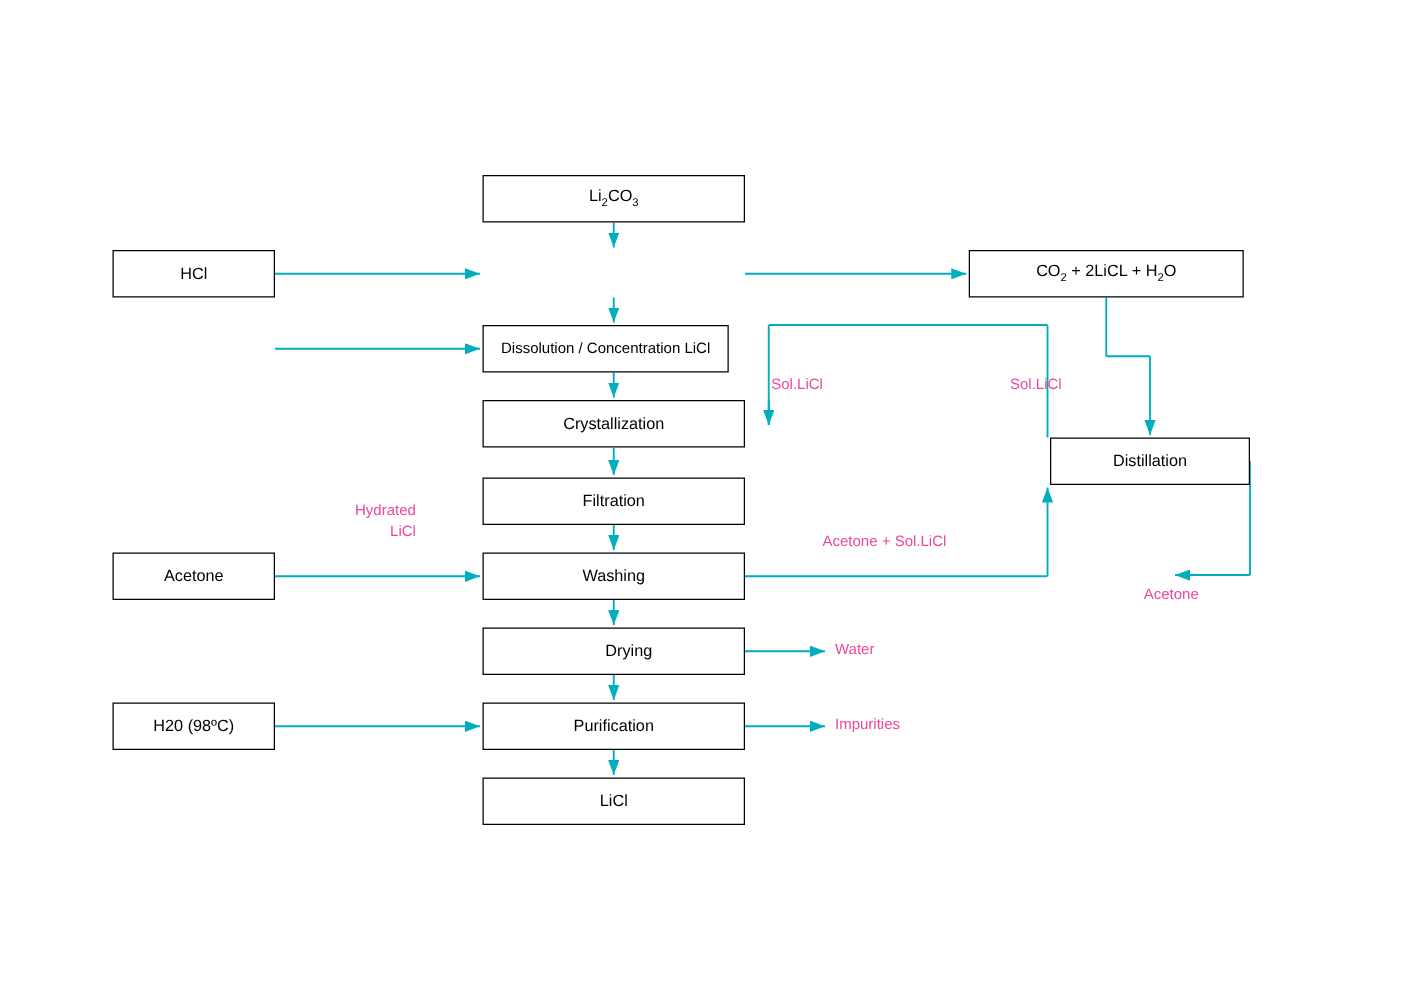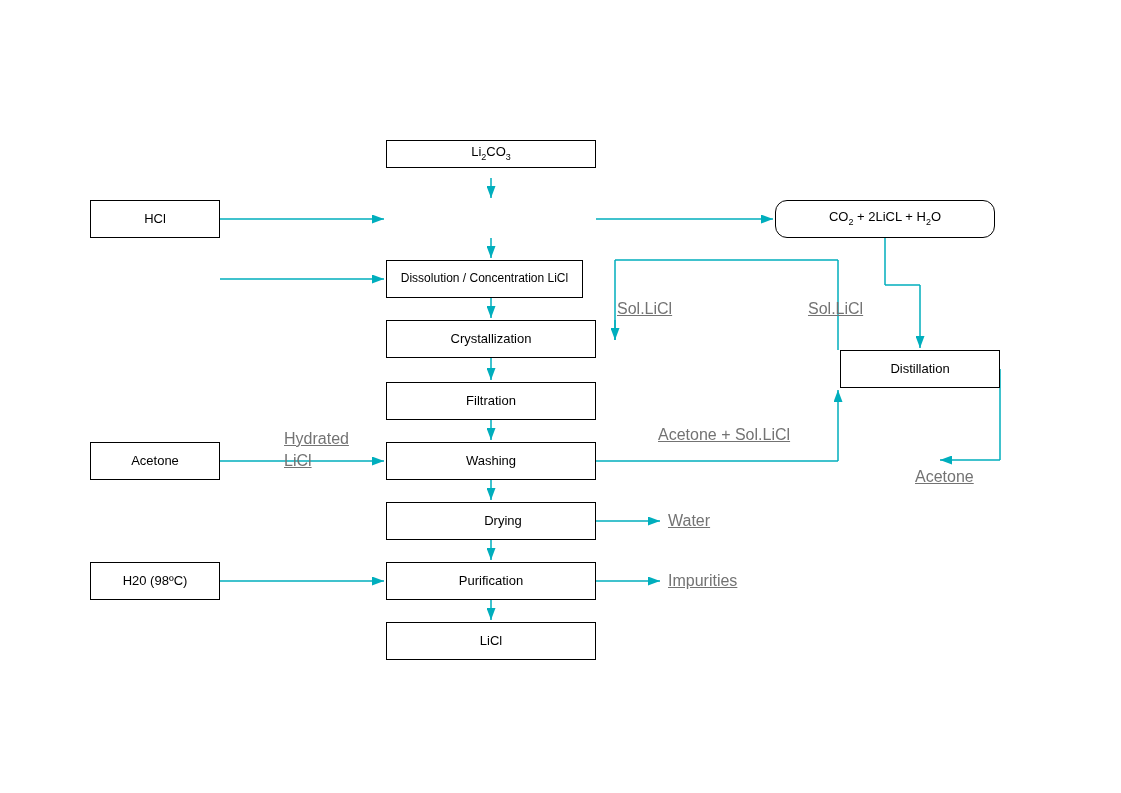--- a/index.html
+++ b/index.html
@@ -24,24 +24,23 @@
       display: flex;
       align-items: center;
       justify-content: center;
       text-align: center;
       background: #fff;
       padding: 4px 8px;
       line-height: 1.3;
     }
     .label {
       position: absolute;
-      font-size: 16px;
-      color: #737373;
+      font-size: 12px;
+      color: #ec4899;
       text-align: center;
-      text-decoration: underline;
     }
     svg.arrows {
       position: absolute;
       top: 0; left: 0;
       width: 1121px;
       height: 793px;
       overflow: visible;
     }
     sub { font-size: 9px; }
   </style>
@@ -103,30 +102,30 @@
     <line x1="838" y1="260" x2="838" y2="280" stroke="#00AEBD" stroke-width="1.5"></line>
 
     <line x1="615" y1="320" x2="615" y2="340" stroke="#00AEBD" stroke-width="1.5" marker-end="url(#arrowhead)"></line>
 
     <line x1="885" y1="238" x2="885" y2="285" stroke="#00AEBD" stroke-width="1.5"></line>
     <line x1="885" y1="285" x2="920" y2="285" stroke="#00AEBD" stroke-width="1.5"></line>
     <line x1="920" y1="285" x2="920" y2="348" stroke="#00AEBD" stroke-width="1.5" marker-end="url(#arrowhead)"></line>
 
   </svg>
 
-  <div class="box" style="left:386px; top:140px; width:210px; height:28px;">
+  <div class="box" style="left:386px; top:140px; width:210px; height:38px;">
     <span>Li<sub>2</sub>CO<sub>3</sub></span>
   </div>
 
 
   <div class="box" style="left:90px; top:200px; width:130px; height:38px;">
     <span>HCl</span>
   </div>
 
-  <div class="box" style="left:775px; top:200px; width:220px; height:38px;border-radius:12px;">
+  <div class="box" style="left:775px; top:200px; width:220px; height:38px;">
     <span>CO<sub>2</sub> + 2LiCL + H<sub>2</sub>O</span>
   </div>
 
   <div class="box" style="left:386px; top:260px; width:197px; height:38px; font-size:12px;text-align:right;">
     <span>Dissolution / Concentration LiCl</span>
   </div>
 
 
   <div class="box" style="left:386px; top:320px; width:210px; height:38px;">
     <span>Crystallization</span>
@@ -165,19 +164,19 @@
   </div>
 
   <div class="label" style="left:617px; top:300px;">Sol.LiCl</div>
 
   <div class="label" style="left:808px; top:300px;">Sol.LiCl</div>
 
   <div class="label" style="left:658px; top:426px;">Acetone + Sol.LiCl</div>
 
   <div class="label" style="left:915px; top:468px;">Acetone</div>
 
-  <div class="label" style="left:284px; top:428px; text-align:left; line-height:1.4;">Hydrated<br>LiCl</div>
+  <div class="label" style="left:284px; top:400px; text-align:right; line-height:1.4;">Hydrated<br>LiCl</div>
 
   <div class="label" style="left:668px; top:512px;">Water</div>
 
   <div class="label" style="left:668px; top:572px;">Impurities</div>
 
 </div>
 
 </body></html>

